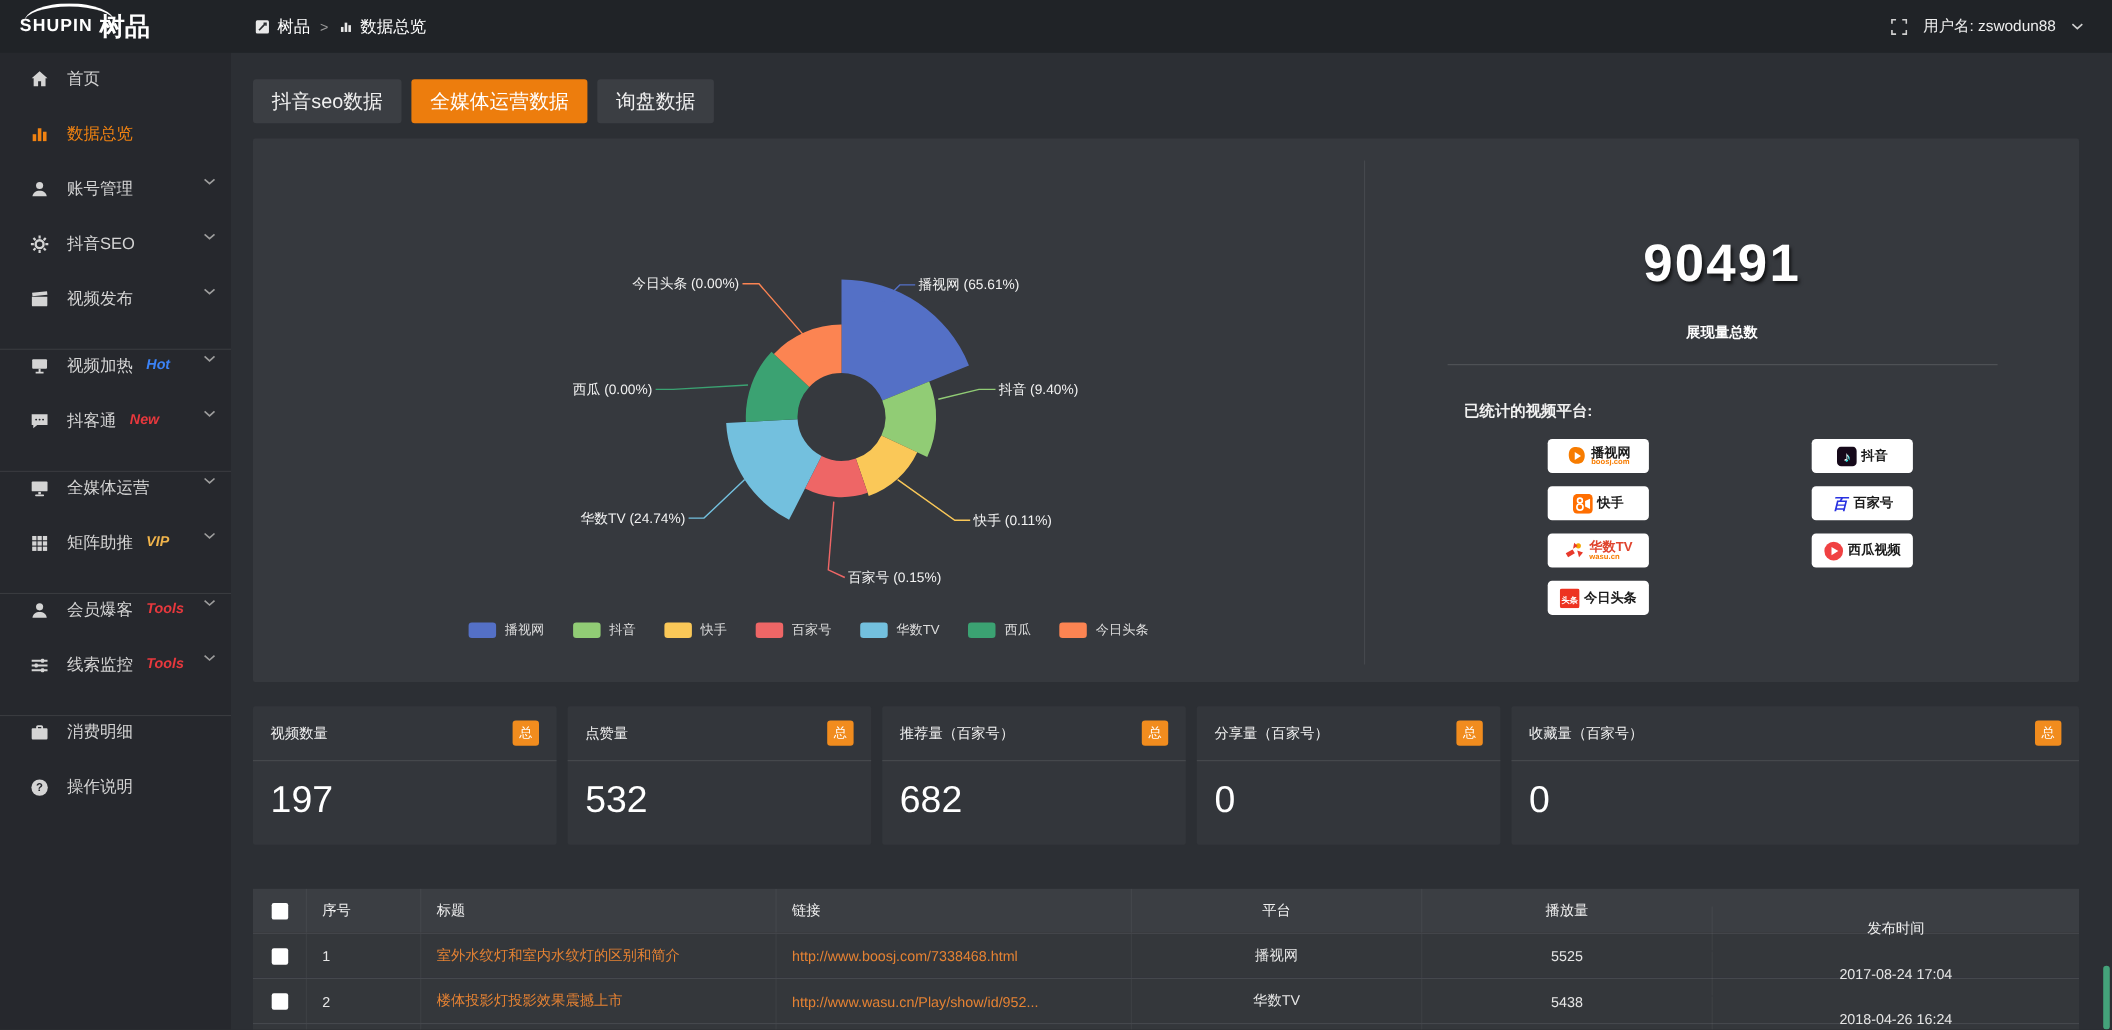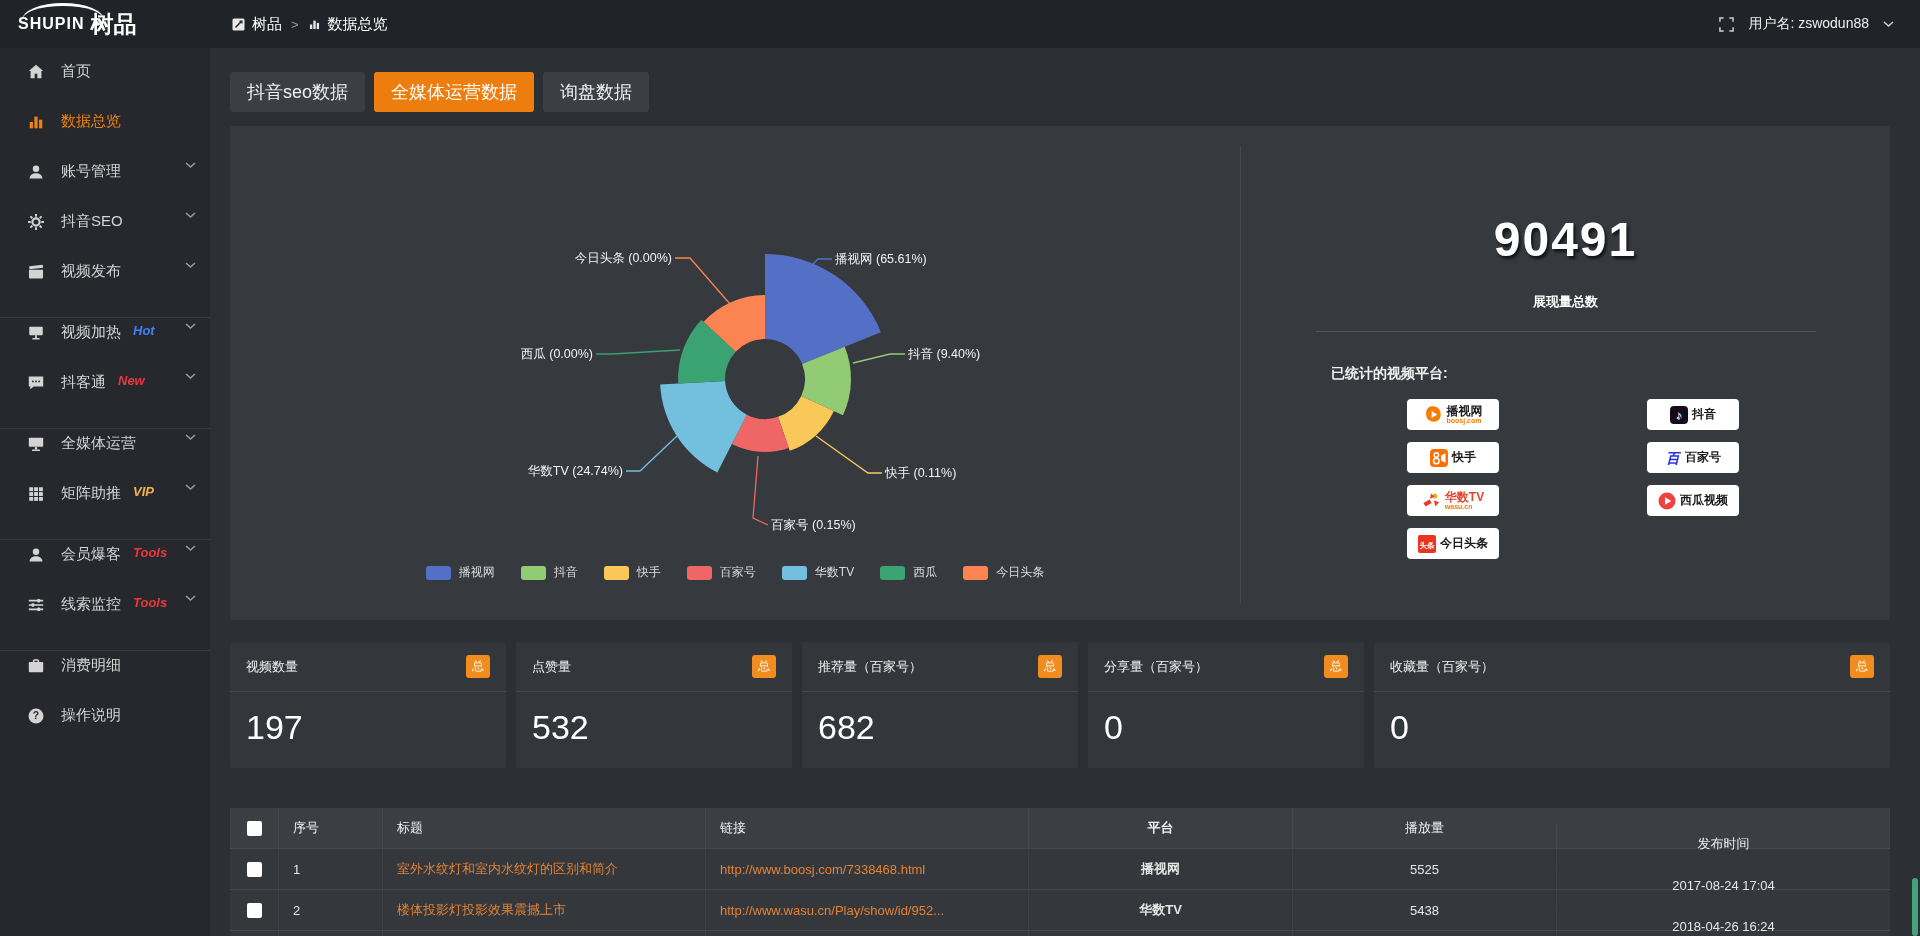--- a/index.html
+++ b/index.html
@@ -60,21 +60,21 @@
   .tbl{margin-top:40px;}
   .trow{display:flex;height:40px;background:#34373b;border-top:1px solid #45484d;}
   .trow.head{background:#3b3e43;border-top:none;font-size:13px;color:#f0f0f0;}
   .tcell{box-sizing:border-box;padding:0 14px;font-size:13px;overflow:hidden;white-space:nowrap;text-overflow:ellipsis;
          border-left:1px solid rgba(255,255,255,0.05);height:40px;display:flex;align-items:center;}
   .tcell:first-child{border-left:none;}
   .c0{width:48px;justify-content:center;padding:0;}
   .c1{width:104px;}
   .c2{width:323px;}
   .c3{width:323px;}
-  .c4{width:264px;justify-content:center;font-weight:bold;}
+  .c4{width:264px;justify-content:center;}
   .c5{width:264px;justify-content:center;}
   .c6{flex:1;justify-content:center;margin-top:16px;}
   .orange{color:#e58233;cursor:pointer;}
   .cbx{width:15px;height:15px;background:#fff;border-radius:2px;display:inline-block;cursor:pointer;}
   .scroll-thumb{position:absolute;right:2px;bottom:0;width:6px;height:58px;border-radius:3px;background:#44a37a;z-index:9;}
   svg{display:block;}
 </style>
 </head>
 <body>
 

